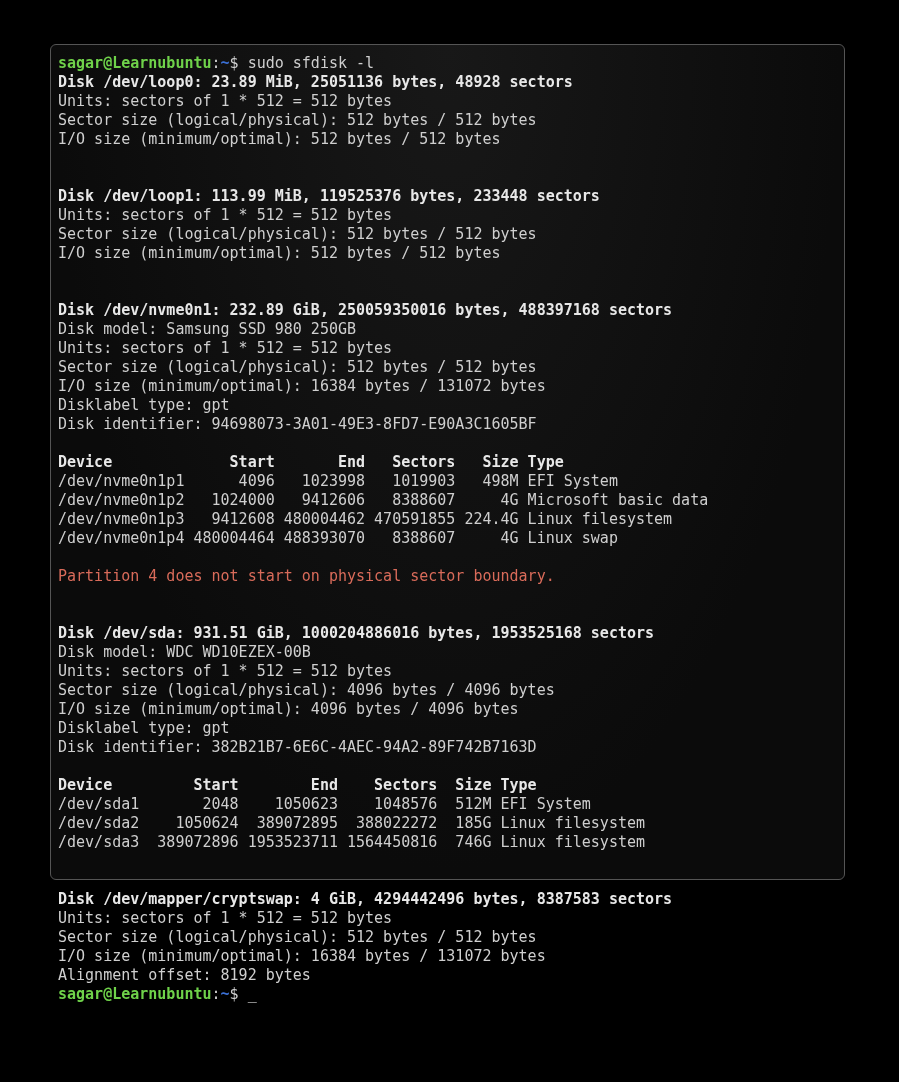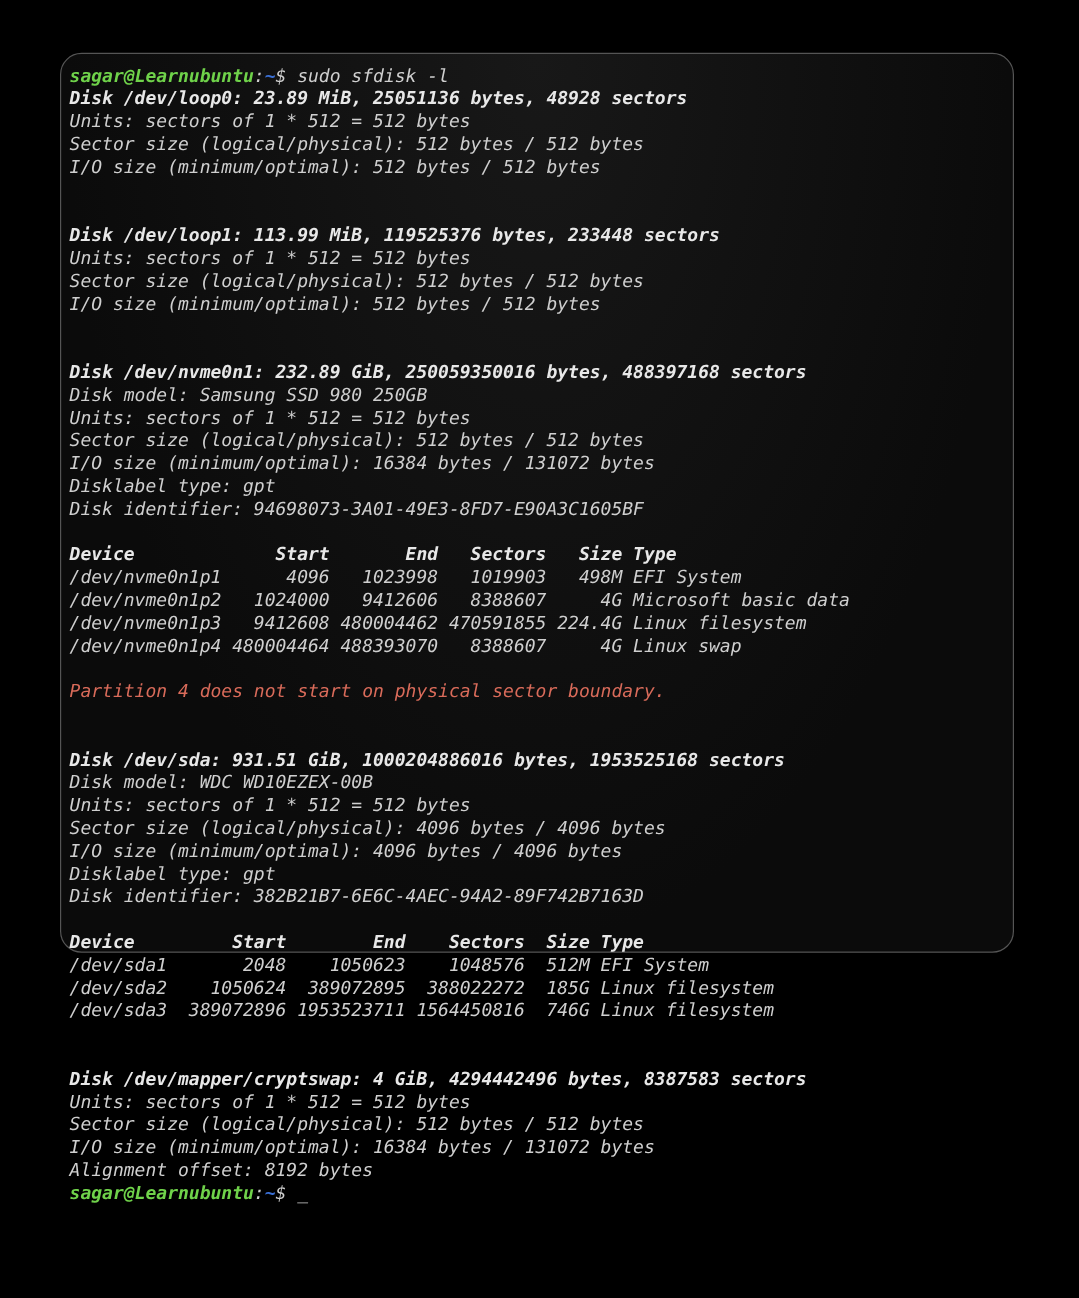--- a/index.html
+++ b/index.html
@@ -8,27 +8,26 @@
     background: #000;
     width: 899px;
     height: 1082px;
     overflow: hidden;
   }
   .frame {
     position: absolute;
     left: 50px;
     top: 44px;
     width: 795px;
-    height: 750px;
+    height: 836px;
     border: 1px solid #555;
-    border-radius: 18px;
+    border-radius: 6px;
     box-shadow: 0 0 8px #000, 0 8px 30px rgba(0,0,0,0.8);
     background: radial-gradient(ellipse at top, #181818 0%, #0b0b0b 70%);
     box-sizing: border-box;
-    font-style: italic;
   }
   .term {
     font-family: "DejaVu Sans Mono", "Liberation Mono", "Courier New", monospace;
     font-size: 15px;
     line-height: 19px;
     white-space: pre;
     color: #cfcfcf;
     padding: 9px 7px;
   }
   .user  { color: #6fd24a; font-weight: bold; }

